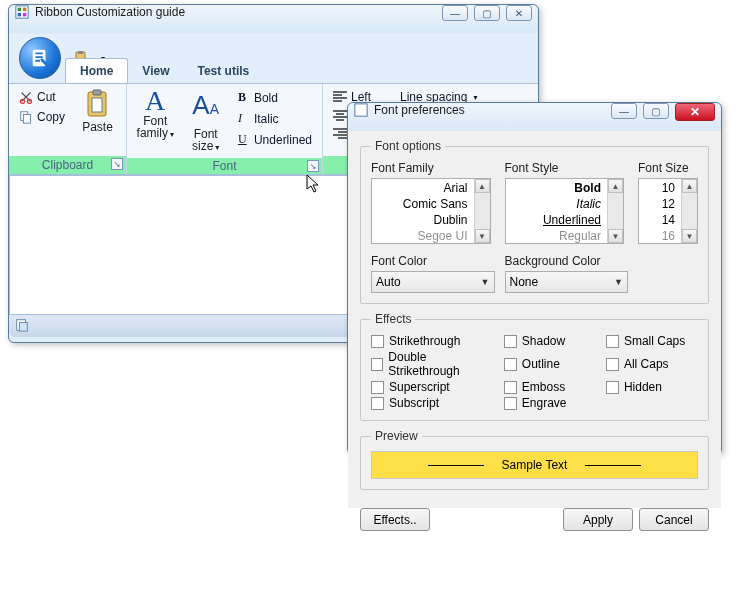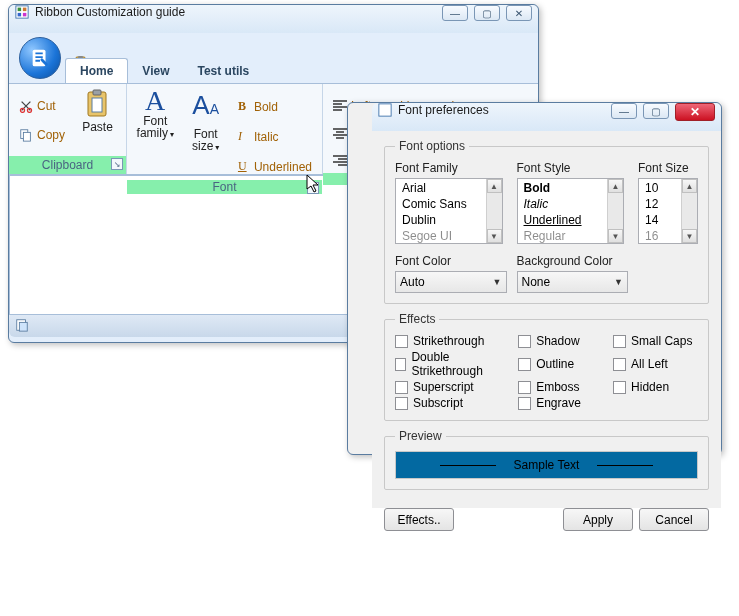--- a/index.html
+++ b/index.html
@@ -21,57 +21,57 @@
 .tab { padding:5px 14px 5px 14px; color:#2b4660; cursor:pointer; }
 .tab.active { background:#fff; border:1px solid #a7bed9; border-bottom:none; border-radius:3px 3px 0 0; }
 
 .ribbon { background:#f4f8fc; border-top:1px solid #a7bed9; border-bottom:1px solid #a7bed9; height:92px; display:flex; }
 .group { border-right:1px solid #c6d6e8; display:flex; flex-direction:column; }
 .group-body { flex:1; display:flex; align-items:flex-start; padding:4px 6px; gap:6px; }
 .group-label { height:18px; display:flex; align-items:center; justify-content:center; background:#86efac; color:#4a6482; font-size:11px; position:relative; }
 .group-label .launcher { position:absolute; right:3px; top:2px; width:12px; height:12px; border:1px solid #7a96b5; font-size:8px; display:flex; align-items:center; justify-content:center; cursor:pointer; background:#f2f7fc; }
 
 .vbtns { display:flex; flex-direction:column; gap:2px; }
-.smbtn { display:flex; align-items:center; gap:4px; padding:2px 4px; cursor:pointer; color:#a16207;margin-top:9px; }
+.smbtn { display:flex; align-items:center; gap:4px; padding:2px 4px; cursor:pointer; color:#0f172a; }
 
 .bigbtn { display:flex; flex-direction:column; align-items:center; justify-content:center; width:48px; cursor:pointer; color:#1a1a1a; gap:1px; }
 .bigbtn .lbl { text-align:center; line-height:12px; }
 .caret { font-size:8px; margin-left:2px; }
 
 .doc-area { background:#fff; flex:1; height:140px; border:1px solid #a7bed9; margin:0; }
 .statusbar { height:22px; background:linear-gradient(#dfe9f5,#c8d8ea); border-radius:0 0 6px 6px; display:flex; align-items:center; padding:0 6px; }
 
-.dialog { left:347px; top:102px; width:375px; height:353px; background:#f0f0f0;padding-left:24px; }
+.dialog { left:347px; top:102px; width:375px; height:353px; background:#f0f0f0; }
 .dialog .titlebar { background:linear-gradient(#eef5fc,#d9e8f7); }
 .dlg-close { width:40px; height:18px; background:linear-gradient(#e67,#c12); color:#fff; border-radius:3px; border:1px solid #a02028; display:flex; align-items:center; justify-content:center; cursor:pointer; font-weight:bold; }
 .dlg-body { padding:8px 12px 10px 12px; background:#f0f0f0; }
 
 fieldset { border:1px solid #c8c8c8; border-radius:2px; margin-bottom:8px; padding:8px 10px 10px 10px; }
 legend { padding:0 4px; color:#333; }
 
 .row3 { display:flex; gap:14px; }
 .col { flex:1; display:flex; flex-direction:column; gap:3px; }
 .col.small { flex:0 0 60px; }
 .lbl { color:#222; }
 .listbox { border:1px solid #abadb3; background:#fff; height:66px; display:flex; }
-.listbox .items { flex:1; overflow:hidden; padding:1px 0; }
+.listbox .items { flex:1; overflow:hidden; padding:1px 0;text-align:right; }
 .listbox .item { padding:1px 6px; cursor:pointer; }
 .scrollbar { width:16px; background:#e9e9e9; border-left:1px solid #cfcfcf; display:flex; flex-direction:column; }
 .scrollbar .arr { height:14px; display:flex; align-items:center; justify-content:center; font-size:8px; color:#555; background:linear-gradient(#f7f7f7,#e0e0e0); border:1px solid #c0c0c0; margin:0; cursor:pointer; }
 .scrollbar .track { flex:1; }
 
 .combo { display:flex; border:1px solid #abadb3; background:linear-gradient(#f7f7f7,#e7e7e7); height:22px; align-items:center; padding:0 4px; cursor:pointer; width:100%; }
 .combo .val { flex:1; }
 .combo .dd { font-size:9px; color:#333; }
 
 .fx-grid { display:grid; grid-template-columns: 1.2fr 0.9fr 0.9fr; gap:2px 10px; }
 .chk { display:flex; align-items:center; gap:5px; cursor:pointer; }
 .chk .box { width:13px; height:13px; border:1px solid #8e8f94; background:#fff; }
 
-.preview-box { border:1px solid #c8c8c8; background:#0369a1; height:28px; display:flex; align-items:center; justify-content:center; gap:18px; }
+.preview-box { border:1px solid #c8c8c8; background:#fde047; height:28px; display:flex; align-items:center; justify-content:center; gap:18px; }
 .preview-box .line { width:56px; border-bottom:1px solid #000; }
 
 .dlg-footer { display:flex; gap:6px; padding:0 12px 10px 12px; }
 .dlg-footer .spacer { flex:1; }
 .btn { min-width:70px; height:23px; border:1px solid #8e8f94; border-radius:3px; background:linear-gradient(#f7f7f7,#e4e4e4); cursor:pointer; display:flex; align-items:center; justify-content:center; padding:0 10px; }
 
 .cursor { position:absolute; left:306px; top:174px; pointer-events:none; }
 .bold { font-weight:bold; }
 .italic { font-style:italic; }
 .underline { text-decoration:underline; }
@@ -347,21 +347,21 @@
         <label class="chk">
             <span class="box"></span>
             <span>Double Strikethrough</span>
           </label>
         <label class="chk">
             <span class="box"></span>
             <span>Outline</span>
           </label>
         <label class="chk">
             <span class="box"></span>
-            <span>All Left</span>
+            <span>All Caps</span>
           </label>
 
         <label class="chk">
             <span class="box"></span>
             <span>Superscript</span>
           </label>
         <label class="chk">
             <span class="box"></span>
             <span>Emboss</span>
           </label>

